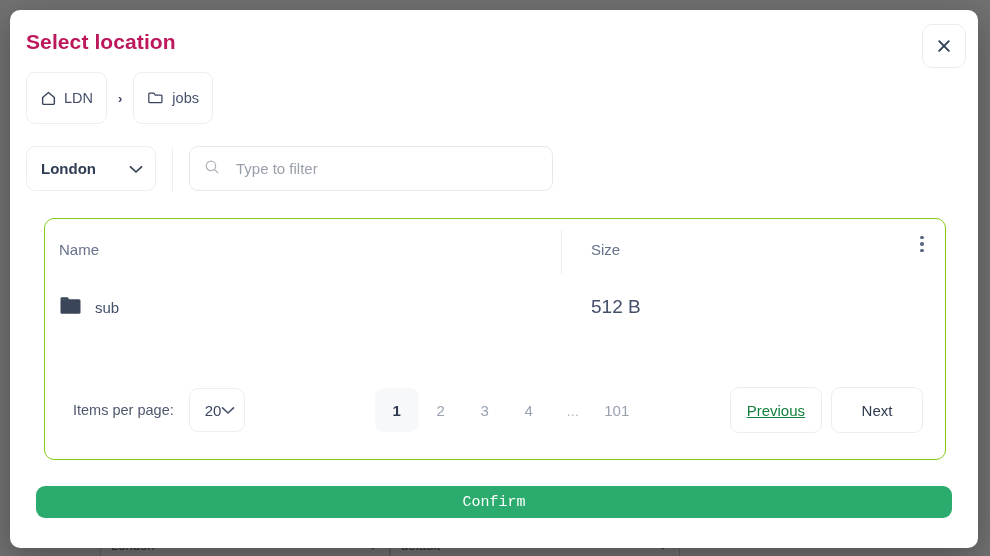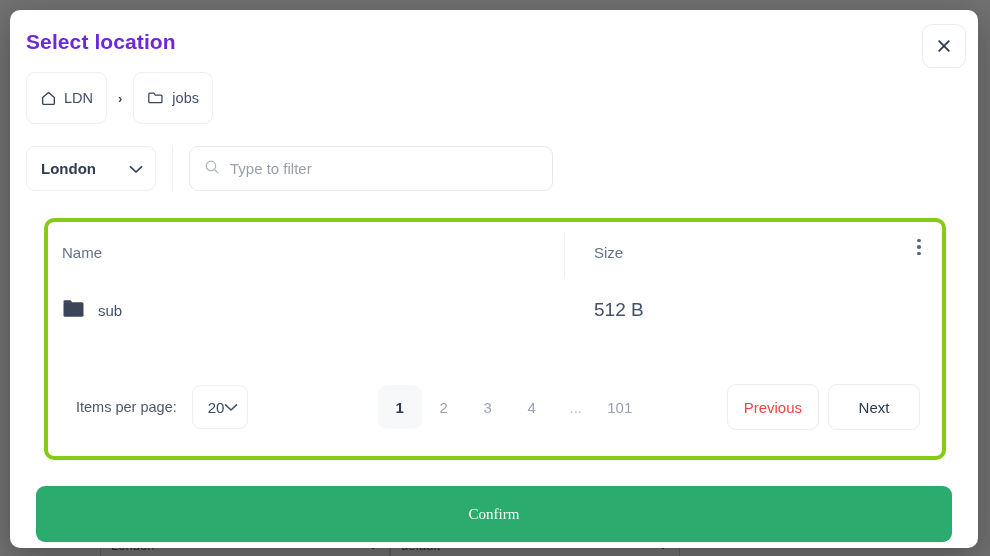--- a/index.html
+++ b/index.html
@@ -63,21 +63,21 @@
   }
 
   
   .modal-head {
     position: relative;
     padding: 20px 24px 0 16px;
   }
   .modal-title {
     font-size: 21px;
     font-weight: bold;
-    color: #6d28d9;
+    color: #be185d;
     letter-spacing: 0.1px;
     padding-left: 0px;
   }
   .close-btn {
     position: absolute;
     top: 14px;
     right: 12px;
     width: 44px;
     height: 44px;
     border: 1px solid #ececee;
@@ -152,37 +152,37 @@
   .search-box {
     position: relative;
     width: 364px;
     height: 45px;
     border: 1px solid #e8e8e4;
     border-radius: 9px;
     background: #fff;
     display: flex;
     align-items: center;
     padding: 0 14px;
-    gap: 10px;
+    gap: 16px;
   }
   .search-box input {
     border: none;
     outline: none;
     font-family: "Liberation Sans", sans-serif;
     font-size: 15px;
     color: #44506a;
     background: transparent;
     width: 100%;
   }
   .search-box input::placeholder { color: #9aa0ab; }
 
   
   .table-card {
     margin: 27px 32px 0 34px;
-    border: 4px solid #84cc16;
+    border: 1px solid #84cc16;
     border-radius: 10px;
     background: #fff;
     position: relative;
     height: 242px;
   }
   .table-menu {
     position: absolute;
     top: 12px;
     right: 12px;
     width: 22px;
@@ -314,33 +314,33 @@
     border-radius: 9px;
     background: #fff;
     display: flex;
     align-items: center;
     justify-content: center;
     font-size: 15px;
     color: #2f3a50;
     cursor: pointer;
     padding: 0 16px;
   }
-  .nav-btn.disabled { color: #ef4444; cursor: default; }
+  .nav-btn.disabled { color: #15803d; cursor: default; text-decoration: underline; }
 
   
   .confirm-wrap { padding: 26px 26px 0 26px; }
   .confirm-btn {
     width: 100%;
-    height: 56px;
+    height: 32px;
     background: #28a868;
     background: #2bab6d;
     border: none;
     border-radius: 9px;
     color: #ffffff;
-    font-family: Liberation Serif, serif;
+    font-family: Liberation Mono, monospace;
     font-size: 15px;
     cursor: pointer;
   }
 </style>
 </head>
 <body>
 
 <div id="backdrop">
   <div class="bg-row">
     <div class="bg-field bg-f1">

